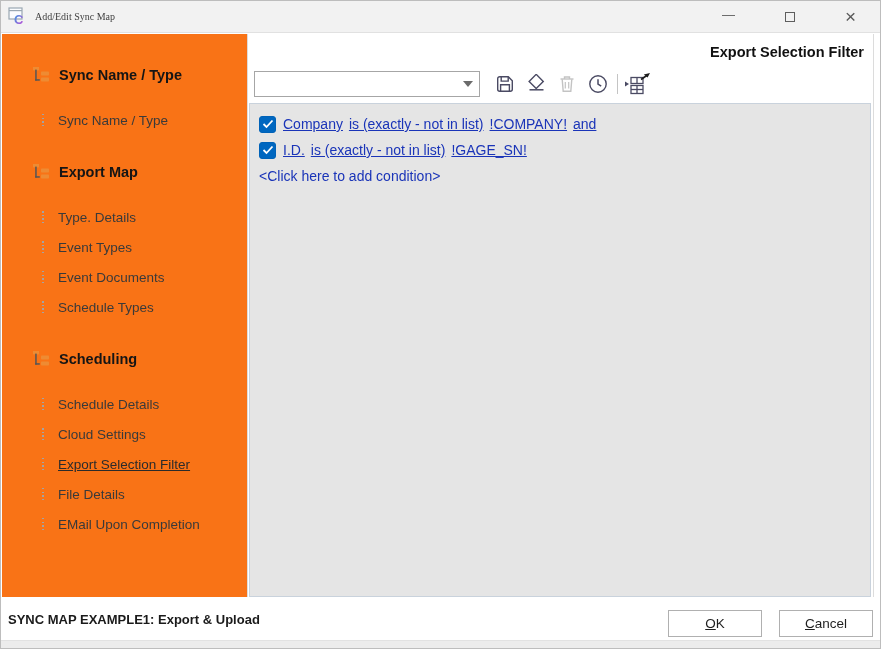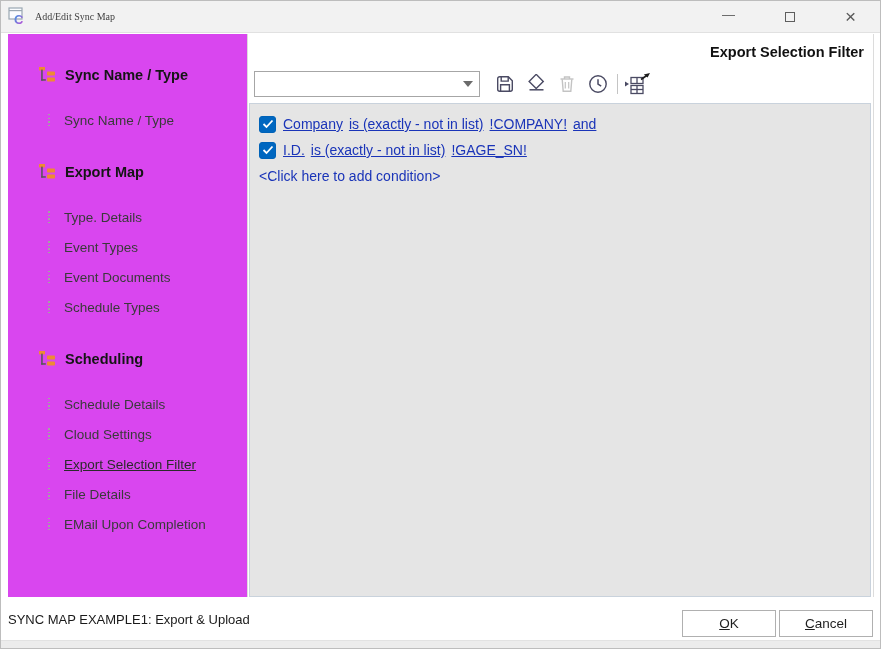--- a/index.html
+++ b/index.html
@@ -16,21 +16,21 @@
     border-bottom:1px solid #e1e1e1; display:flex; align-items:center; padding-left:8px; }
   .app-icon { width:20px; height:20px; margin-right:7px; flex:0 0 auto; }
   .title-text { font-size:10px; color:#404040;font-family:Liberation Serif, serif; }
   .win-controls { position:absolute; right:0; top:0; height:33px; display:flex; }
   .win-btn { width:61px; height:33px; display:flex; align-items:center; justify-content:center; color:#5a5a5a; }
   .min-glyph { font-size:13px; line-height:1; transform:translateY(-2px); }
   .max-square { width:10px; height:10px; border:1px solid #5e5e5e; background:transparent; }
   .close-glyph { font-size:19px; line-height:1; }
 
   
-  .sidebar { position:absolute; left:8px; top:34px; width:247px; bottom:52px; background:#d946ef; }
+  .sidebar { position:absolute; left:2px; top:34px; width:247px; bottom:52px; background:#f97316; }
   .side-section { margin-top:0; }
   .side-section.first { margin-top:26px; }
   .side-section.gap { margin-top:22px; }
   .side-header { height:30px; display:flex; align-items:center; padding-left:31px; gap:9px;
     font-weight:bold; font-size:14.5px; color:#151515; }
   .side-spacer { height:15px; }
   .side-item { height:30px; display:flex; align-items:center; padding-left:40px; gap:14px;
     font-size:13.5px; color:#3a3a3a; cursor:default; }
   .side-item .label { white-space:nowrap; }
   .side-item.selected .label { text-decoration:underline; color:#2b2b2b; }
@@ -54,22 +54,22 @@
     border:1px solid #c9d2dc; background:#e5e5e5; padding:7px 9px; overflow:hidden; }
   .cond-row { display:flex; align-items:center; height:26px; font-size:14px; }
   .checkbox { width:17px; height:17px; border-radius:3px; background:#0067c0; border:1px solid #0062b8;
     display:flex; align-items:center; justify-content:center; margin-right:7px; flex:0 0 auto; cursor:pointer; }
   .cond-part { color:#1a34b8; text-decoration:underline; margin-right:6px; cursor:pointer; white-space:nowrap; }
   .add-cond { color:#1a34b8; font-size:14px; height:26px; display:flex; align-items:center; cursor:pointer; }
 
   
   .statusbar { position:absolute; left:0; right:0; top:597px; height:44px; display:flex; align-items:center;
     padding-left:8px; background:#fff; }
-  .status-text { font-size:13px; font-weight:normal; color:#1a1a1a; }
-  .btns { position:absolute; right:8px; top:610px; display:flex; gap:3px; }
+  .status-text { font-size:13px; font-weight:bold; color:#1a1a1a; }
+  .btns { position:absolute; right:8px; top:610px; display:flex; gap:17px; }
   .btn { width:94px; height:27px; background:#fff; border:1px solid #b0b0b0; font-size:13.5px; color:#1f1f1f;
     display:flex; align-items:center; justify-content:center; cursor:pointer; padding:0; font-family:inherit; }
   .btn-label { display:block; }
   .btn-label::first-letter { text-decoration:underline; }
   .bottom-strip { position:absolute; left:0; right:0; bottom:0; height:9px; background:#ececec; border-top:1px solid #e2e2e2; }
 </style>
 </head>
 <body>
 
 <div class="window">

